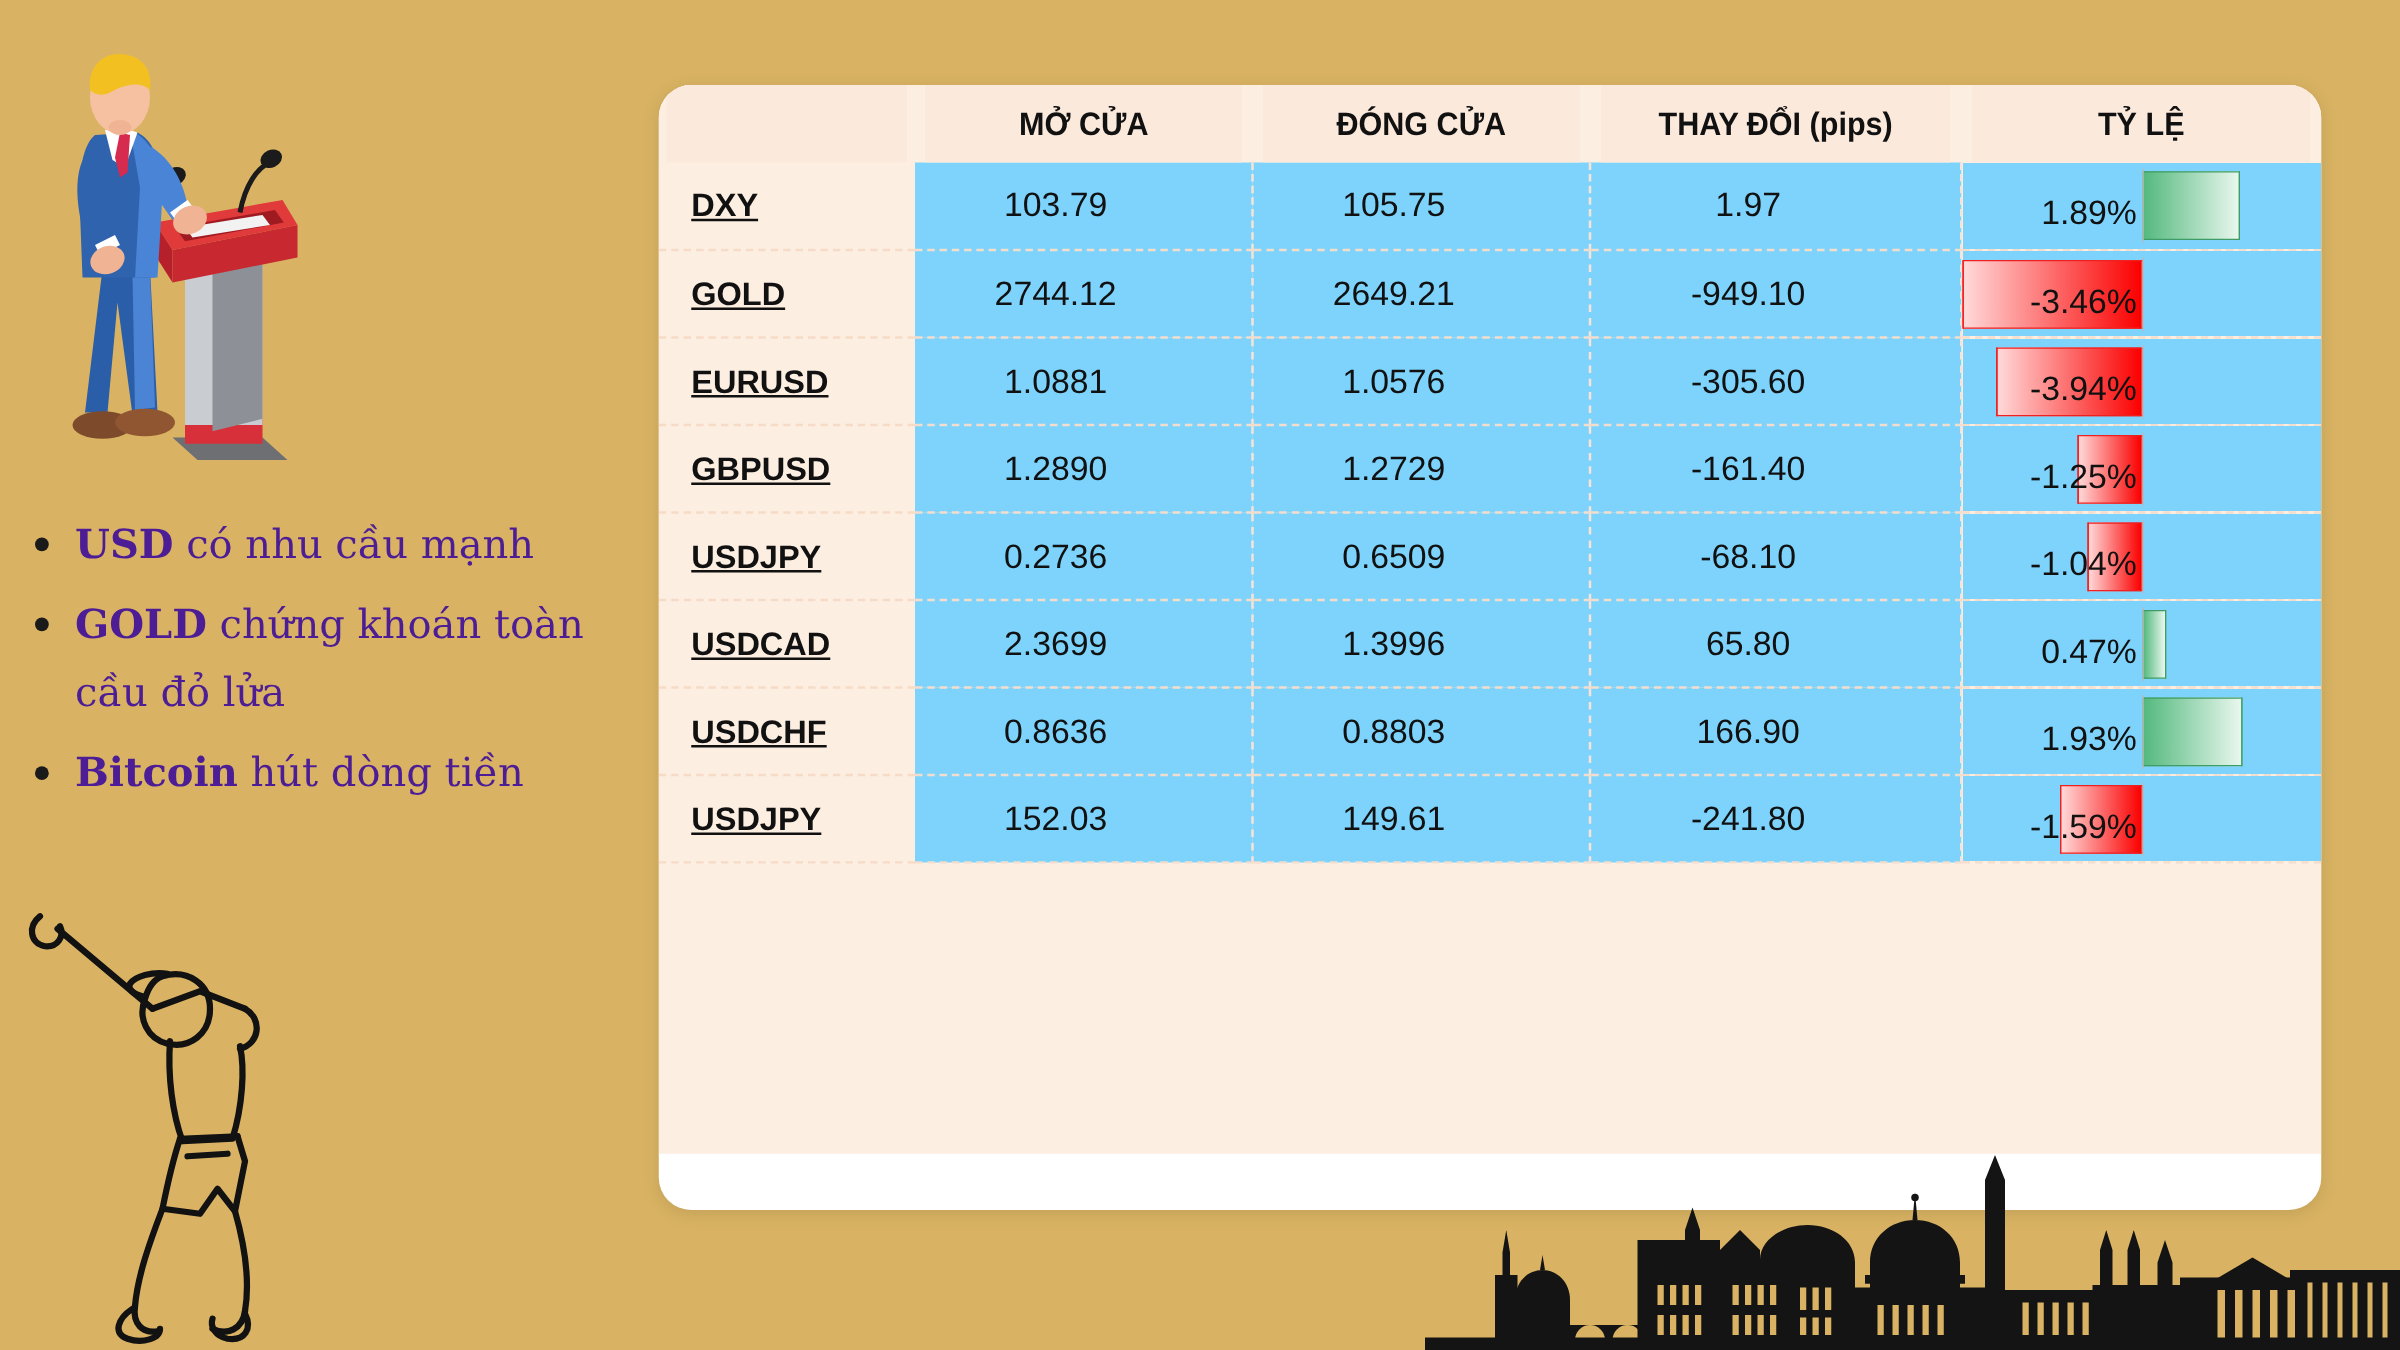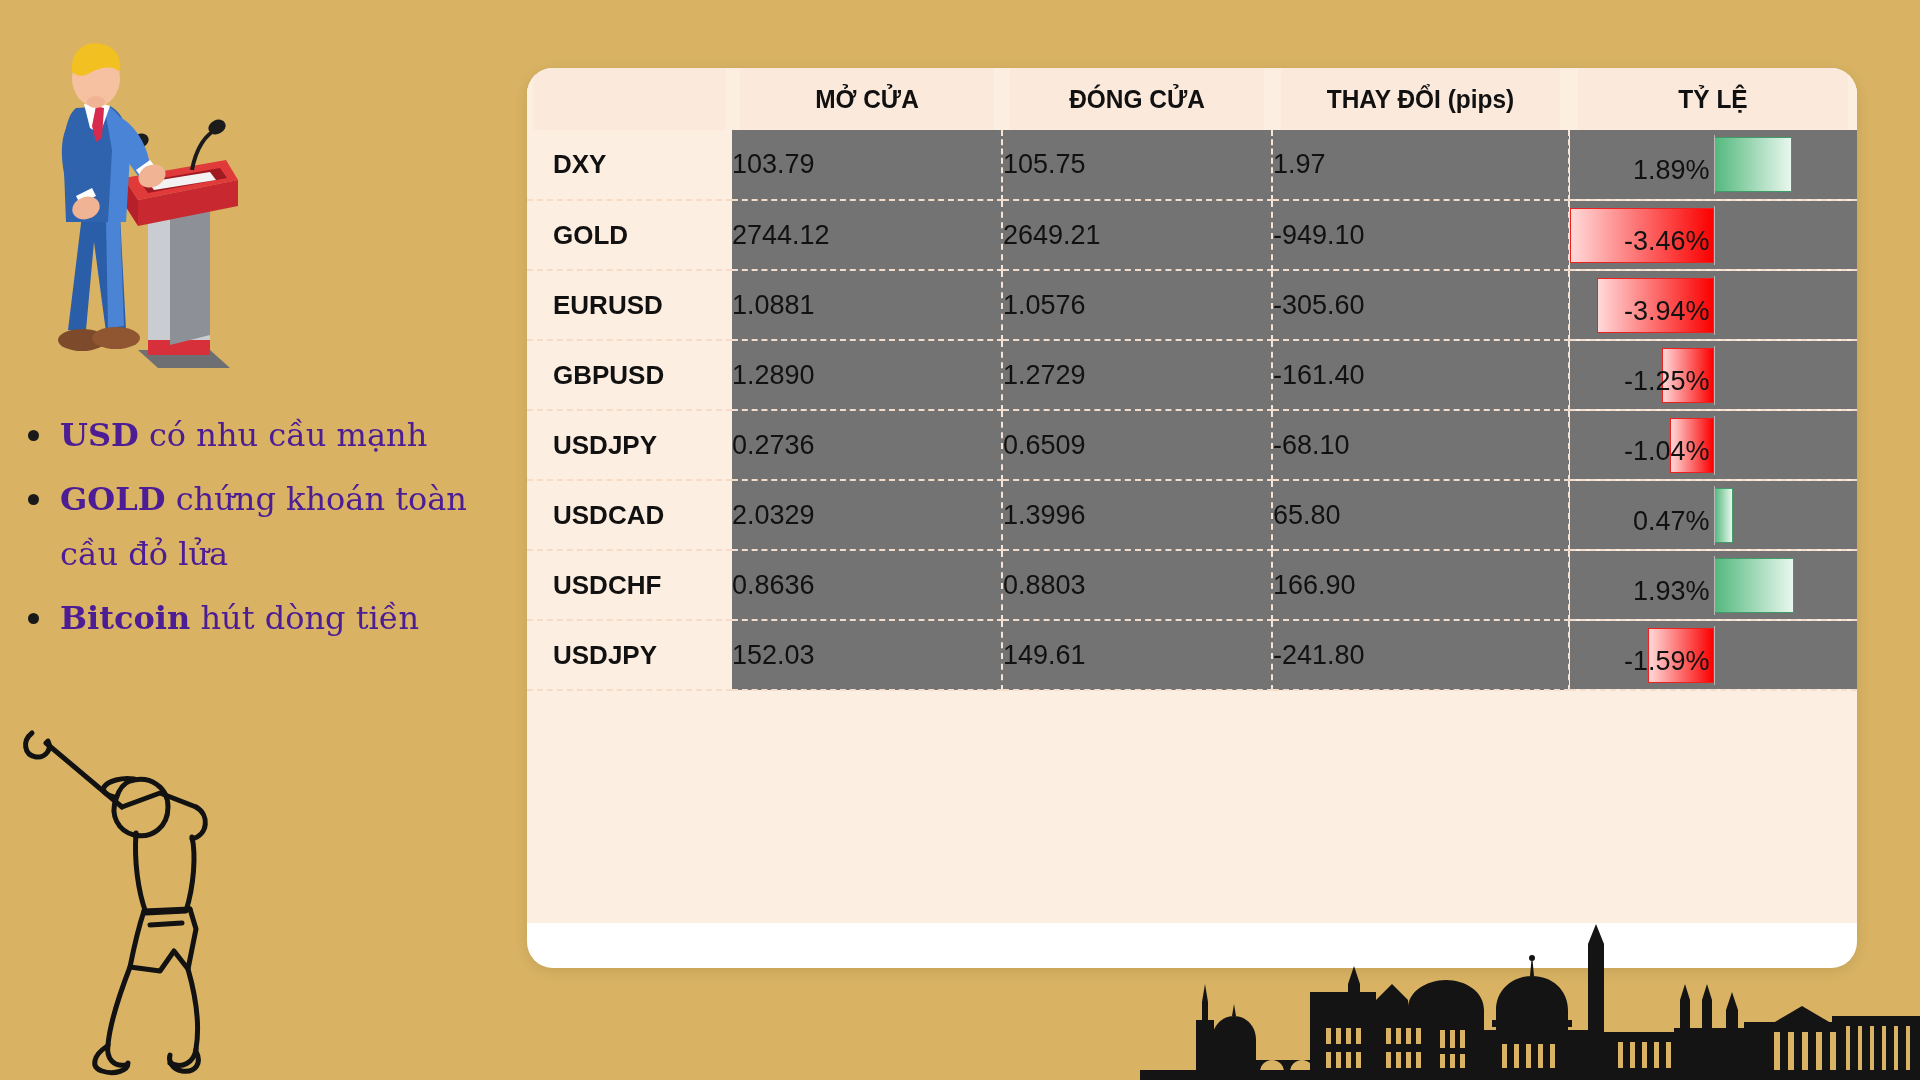--- a/index.html
+++ b/index.html
@@ -105,38 +105,39 @@
     color: #111;
     text-align: center;
     vertical-align: middle;
     transform: scaleX(0.94);
     white-space: nowrap;
   }
   #fx-table thead th.h-sym { background: #fbe9dc; }
 
   #fx-table tbody tr { height: 70px; }
   #fx-table tbody td {
-    background: #737373;
+    background: #7dd3fc;
     font-size: 27px;
     color: #111;
-    text-align: left;
+    text-align: center;
     padding-right: 44px;
     vertical-align: middle;
     border-bottom: 2px dashed #f3ddcc;
     border-right: 2px dashed #f6e4d6;
   }
   #fx-table tbody td.sym {
     background: #fdeee2;
     text-align: left;
     padding-left: 26px;
     padding-right: 0;
     font-weight: bold;
     font-size: 26px;
     border-right: none;
     border-bottom-color: #f6dcc6;
+    text-decoration: underline;
   }
   #fx-table tbody td.rate {
     border-right: none;
     padding: 0;
     position: relative;
   }
 
   
   .bar-wrap {
     position: relative;
@@ -361,21 +362,21 @@
           <td class="rate">
             <div class="bar-wrap">
               <div class="bar neg" style="width: 15.0289%;"></div>
               <div class="center-line"></div>
               <div class="bar-label">-1.04%</div>
             </div>
           </td>
         </tr>
         <tr>
           <td class="sym">USDCAD</td>
-          <td>2.0329</td>
+          <td>2.3699</td>
           <td>1.3996</td>
           <td>65.80</td>
           <td class="rate">
             <div class="bar-wrap">
               <div class="bar pos" style="width: 6.79191%;"></div>
               <div class="center-line"></div>
               <div class="bar-label">0.47%</div>
             </div>
           </td>
         </tr>

